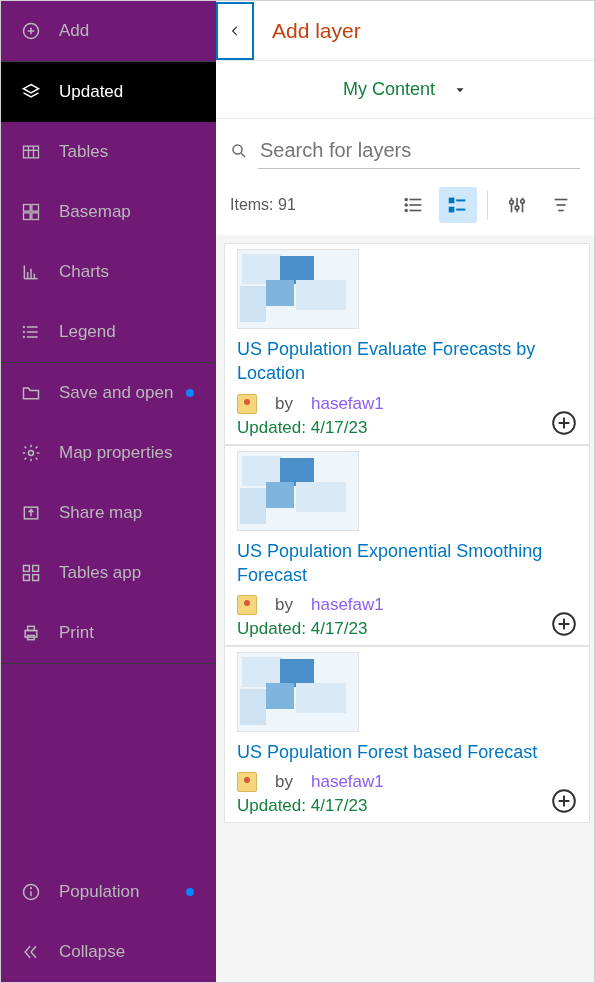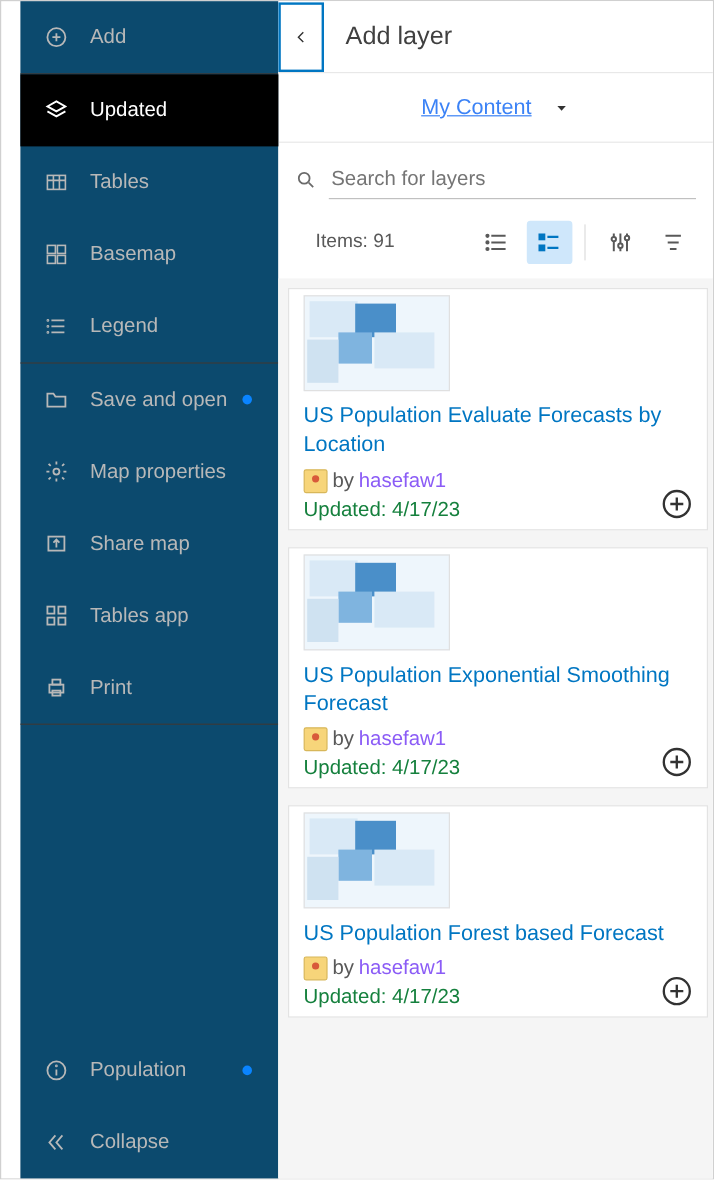--- a/index.html
+++ b/index.html
@@ -1,57 +1,57 @@
 <!DOCTYPE html>
 <html><head>
 <meta charset="utf-8">
 <style>
   * { box-sizing: border-box; margin: 0; padding: 0; }
   html, body { width: 595px; height: 983px; font-family: -apple-system, "Segoe UI", Arial, sans-serif; overflow: hidden; }
   .app { display: flex; width: 595px; height: 983px; border: 1px solid #d0d0d0; }
   
   
-  .sidebar { width: 215px; background: #0c4a6e; color: #b8b8b8; display: flex; flex-direction: column; margin-left: 16px; }
+  .sidebar { width: 215px; background: #701a75; color: #b8b8b8; display: flex; flex-direction: column; }
   .sidebar-item { display:flex; align-items:center; gap:18px; height:60px; padding:0 20px; font-size:17px; cursor:pointer; position:relative; }
   .sidebar-item.active { background:#000; color:#fff; }
   .sidebar-item svg { width:20px; height:20px; flex:0 0 20px; }
   .sidebar-item .dot { position:absolute; right:22px; width:8px; height:8px; border-radius:50%; background:#0a84ff; }
   .sidebar-spacer { flex:1; }
   .sidebar-sep { height:1px; background:#3a3a3a; }
   
   
   .panel { flex:1; display:flex; flex-direction:column; background:#fff; min-width:0; }
   .panel-header { display:flex; align-items:center; height:60px; border-bottom:1px solid #e8e8e8; }
   .back-btn { width:38px; height:58px; border:2px solid #0076c2; display:flex; align-items:center; justify-content:center; cursor:pointer; margin-left:0; margin-top:0; }
   .back-btn svg { width:14px; height:14px; }
-  .panel-title { font-size:21px; color:#404040; margin-left:18px; font-weight:400; }
-  
-  .scope-row { height:58px; display:flex; align-items:center; justify-content:center; gap:18px; font-size:18px; color:#3b82f6; border-bottom:1px solid #e8e8e8; cursor:pointer;text-decoration:underline; }
+  .panel-title { font-size:21px; color:#c2410c; margin-left:18px; font-weight:400; }
+  
+  .scope-row { height:58px; display:flex; align-items:center; justify-content:center; gap:18px; font-size:18px; color:#15803d; border-bottom:1px solid #e8e8e8; cursor:pointer; }
   .scope-row svg { width:14px; height:14px; }
   
   .search-row { display:flex; align-items:center; gap:10px; padding:14px 14px 10px 14px; }
   .search-row svg { width:18px; height:18px; color:#6a6a6a; }
-  .search-input { flex:1; border:none; border-bottom:1px solid #c0c0c0; font-size:17px; color:#0c4a6e; padding:6px 2px; outline:none; background:transparent; }
-  
-  .toolbar-row { display:flex; align-items:center; padding:8px 14px 12px 31px; gap:6px; }
+  .search-input { flex:1; border:none; border-bottom:1px solid #c0c0c0; font-size:20px; color:#0c4a6e; padding:6px 2px; outline:none; background:transparent; }
+  
+  .toolbar-row { display:flex; align-items:center; padding:8px 14px 12px 14px; gap:6px; }
   .items-count { font-size:16px; color:#595959; flex:1; }
   .tb-btn { width:38px; height:36px; display:flex; align-items:center; justify-content:center; cursor:pointer; border-radius:3px; }
   .tb-btn.active { background:#cfe7fb; }
   .tb-btn svg { width:22px; height:22px; }
   .tb-sep { width:1px; height:30px; background:#dcdcdc; margin:0 4px; }
   
   .results-wrap { flex:1; overflow-y:auto; background:#f5f5f5; padding:8px 4px 8px 8px; position:relative; }
   .results-wrap::-webkit-scrollbar { width:12px; }
   .results-wrap::-webkit-scrollbar-track { background:#f0f0f0; }
   .results-wrap::-webkit-scrollbar-thumb { background:#bfbfbf; }
   
-  .card { background:#fff; border:1px solid #e3e3e3; margin-bottom:14px; padding:5px 12px 6px 12px; position:relative; }
+  .card { background:#fff; border:1px solid #e3e3e3; padding:5px 12px 6px 12px; position:relative; }
   .thumb { width:122px; height:80px; border:1px solid #e0e0e0; background:#eef6fc; position:relative; overflow:hidden; }
   .card-title { color:#0076c2; font-size:18px; margin-top:8px; line-height:1.35; cursor:pointer; }
-  .card-meta { display:flex; align-items:center; gap:4px; margin-top:8px; font-size:17px; }
+  .card-meta { display:flex; align-items:center; gap:18px; margin-top:8px; font-size:17px; }
   .card-meta .by { color:#595959; }
   .card-meta .author { color:#8b5cf6; cursor:pointer; }
   .type-icon { width:20px; height:20px; background:#f7d57a; border:1px solid #d8b75a; border-radius:2px; position:relative; }
   .type-icon::after { content:""; position:absolute; left:6px; top:4px; width:6px; height:6px; border-radius:50%; background:#d85a3a; }
   .card-updated { color:#15803d; font-size:17px; margin-top:4px; }
   .card-add { position:absolute; right:12px; bottom:8px; width:26px; height:26px; cursor:pointer; }
   .card-add svg { width:26px; height:26px; }
   
   
   .thumb .sh { position:absolute; background:#bed9ef; }
@@ -93,20 +93,30 @@
       <span>Tables</span>
     </div>
     <div class="sidebar-item">
       <svg viewBox="0 0 24 24" fill="none" stroke="#b8b8b8" stroke-width="1.6">
           <rect x="3" y="3" width="8" height="8"></rect>
           <rect x="13" y="3" width="8" height="8"></rect>
           <rect x="3" y="13" width="8" height="8"></rect>
           <rect x="13" y="13" width="8" height="8"></rect>
         </svg>
       <span>Basemap</span>
+    </div>
+    <div class="sidebar-item">
+      <svg viewBox="0 0 24 24" fill="none" stroke="#b8b8b8" stroke-width="1.8">
+          <line x1="4" y1="20" x2="4" y2="4"></line>
+          <line x1="4" y1="20" x2="20" y2="20"></line>
+          <line x1="8" y1="20" x2="8" y2="12"></line>
+          <line x1="12" y1="20" x2="12" y2="8"></line>
+          <line x1="16" y1="20" x2="16" y2="14"></line>
+        </svg>
+      <span>Charts</span>
     </div>
     <div class="sidebar-item">
       <svg viewBox="0 0 24 24" fill="none" stroke="#b8b8b8" stroke-width="1.8">
           <line x1="7" y1="6" x2="20" y2="6"></line>
           <line x1="7" y1="12" x2="20" y2="12"></line>
           <line x1="7" y1="18" x2="20" y2="18"></line>
           <circle cx="3.5" cy="6" r=".5"></circle>
           <circle cx="3.5" cy="12" r=".5"></circle>
           <circle cx="3.5" cy="18" r=".5"></circle>
         </svg>

